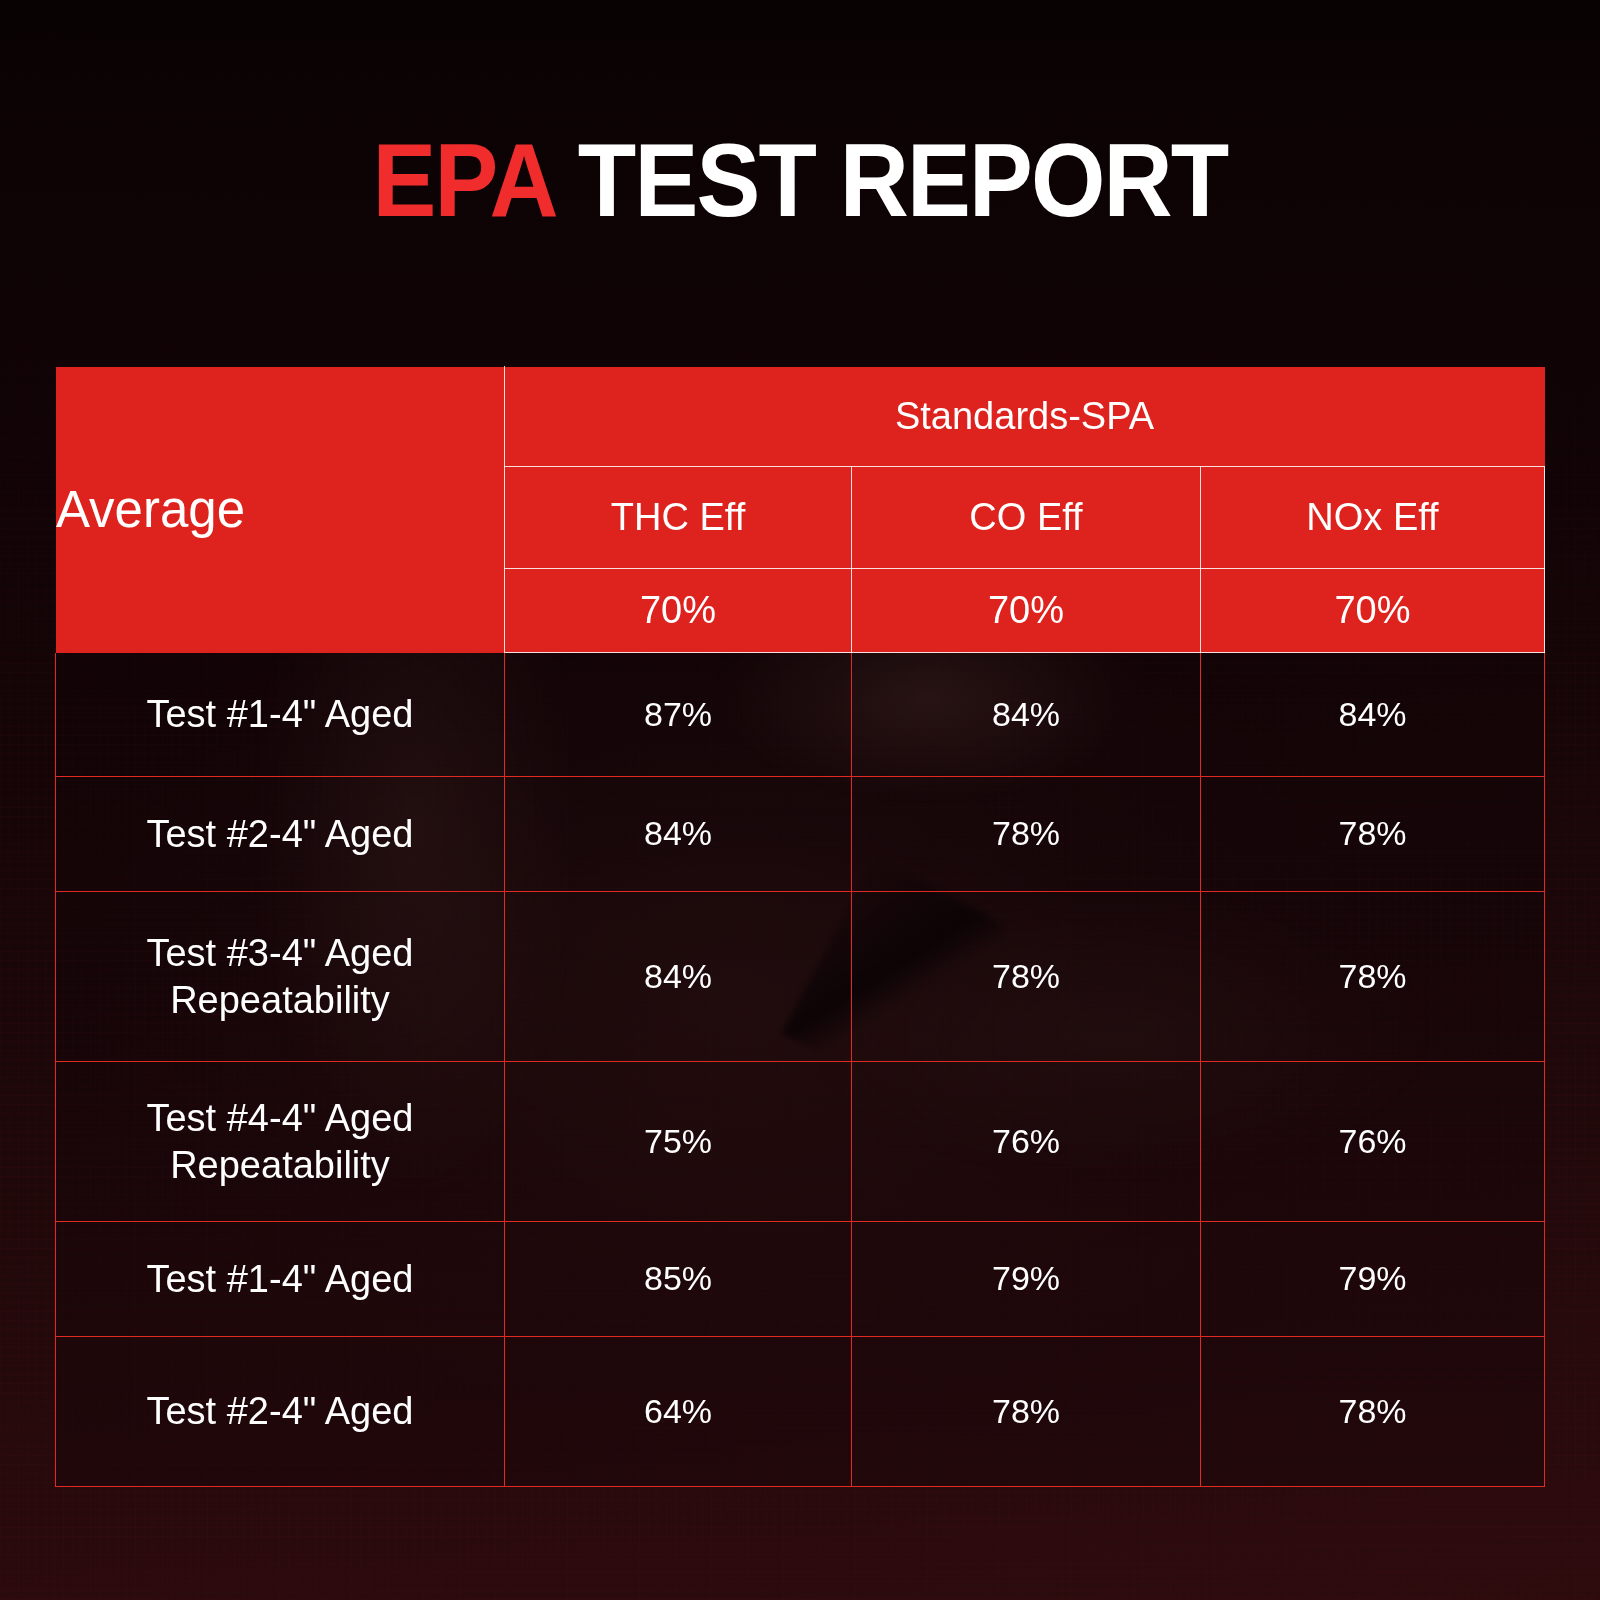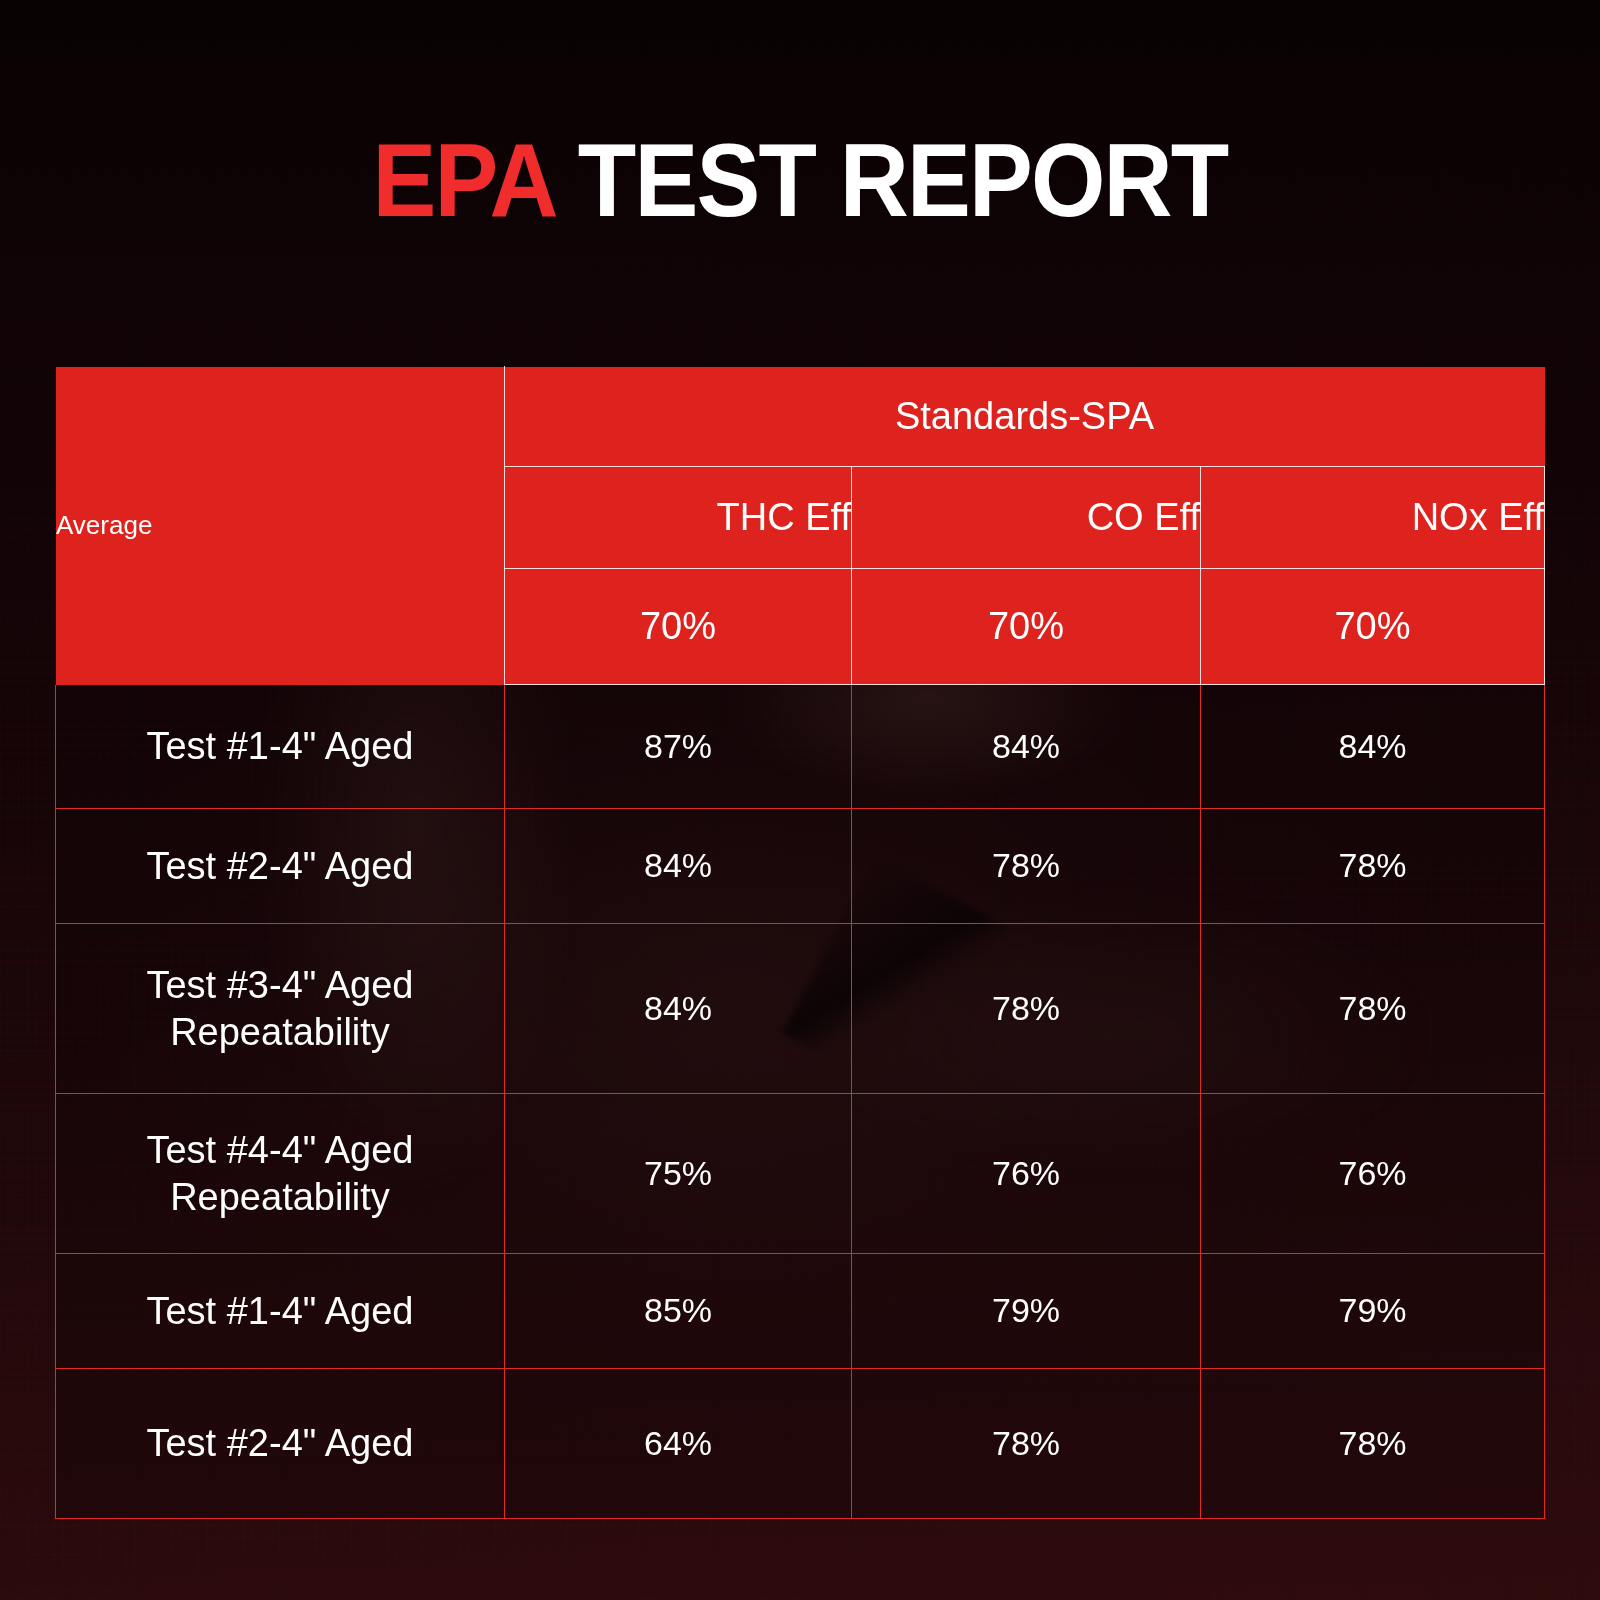--- a/index.html
+++ b/index.html
@@ -98,34 +98,34 @@
     background:#DE221D;
     color:#ffffff;
     text-align:center;
     font-size:38px;
     font-weight:400;
     border:1px solid rgba(255,255,255,0.85);
   }
   .hd-avg {
     background:#DE221D;
     color:#ffffff;
-    font-size:26px;
+    font-size:51px;
     text-align:left;
     padding-left:133px;
     border:1px solid rgba(255,255,255,0.0);
     border-right:1px solid rgba(255,255,255,0.85);
   }
   .hd-span {
     border-left:1px solid rgba(255,255,255,0.0);
     border-top:1px solid rgba(255,255,255,0.0);
     border-right:1px solid rgba(255,255,255,0.0);
     height:100px;
   }
-  .hd-sub    { height:102px;text-align:right; }
-  .hd-val    { height:116px; }
+  .hd-sub    { height:102px; }
+  .hd-val    { height:84px; }
   .hd-sub:first-child, .hd-val:first-child { }
 
   
   .bd {
     background:rgba(12,4,6,0.30);
     border:1px solid #E02A22;
     text-align:center;
     font-size:34px;
     font-weight:400;
     line-height:1.22;

